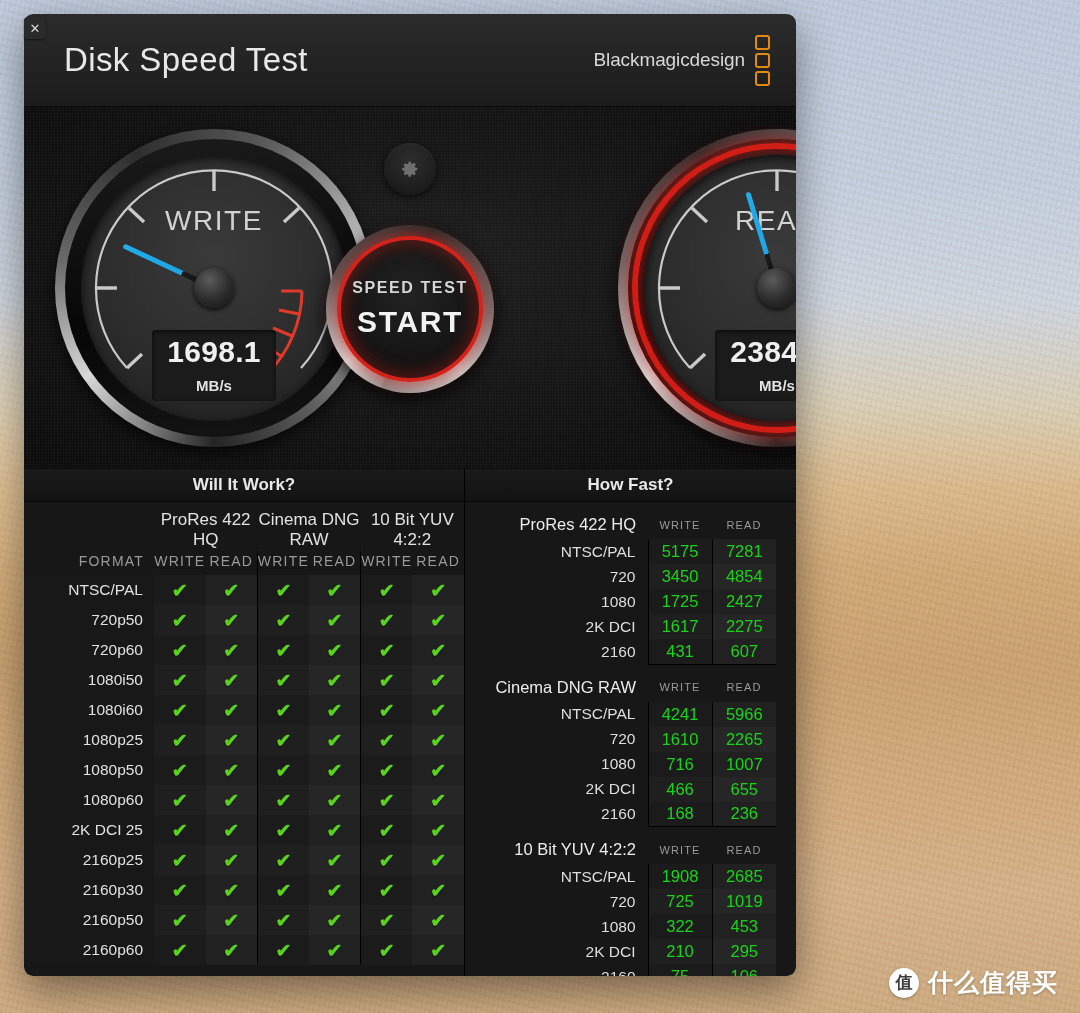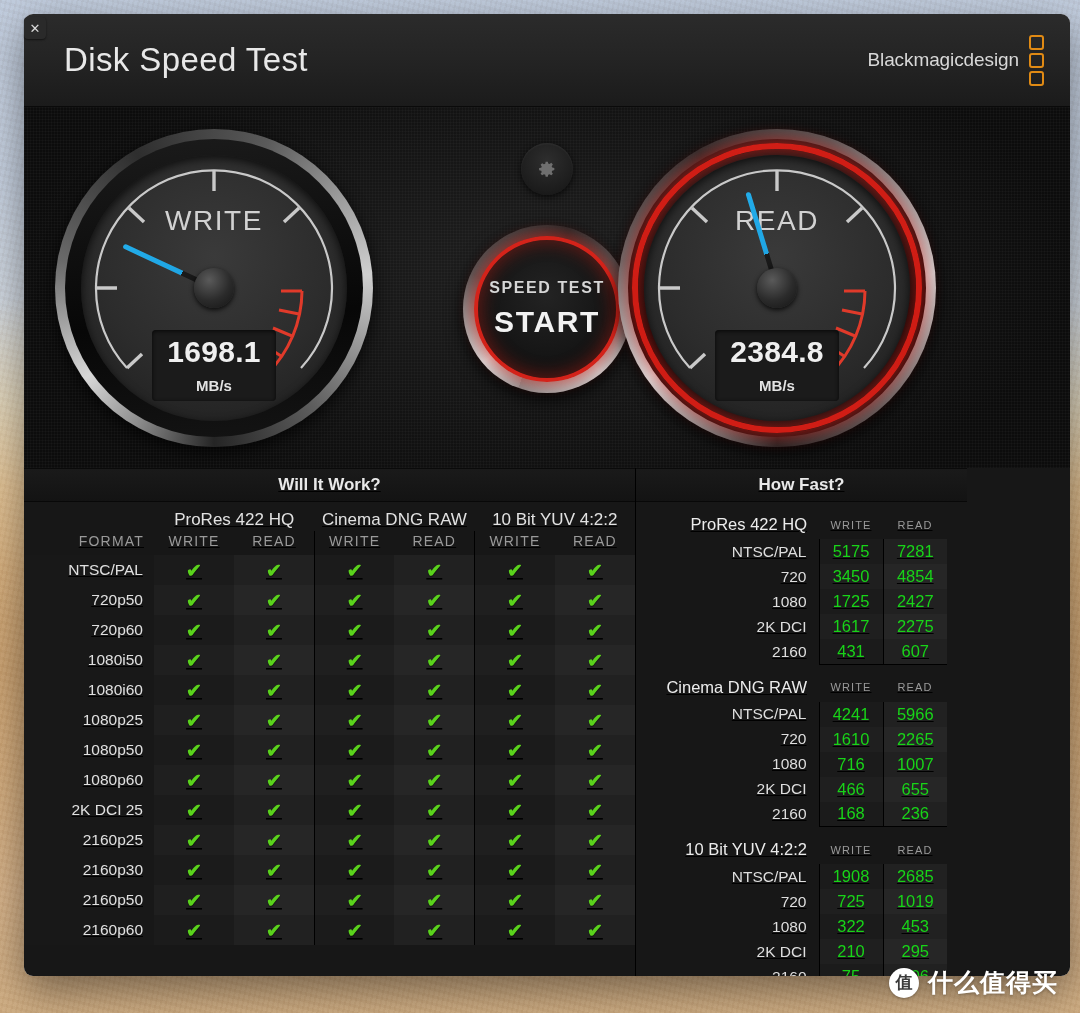--- a/index.html
+++ b/index.html
@@ -32,21 +32,21 @@
   #closeBtn{
     position:absolute; left:24px; top:17px; width:22px; height:22px;
     background:#2a2a2a; border-radius:4px;
     display:flex; align-items:center; justify-content:center;
     color:#d9d9d9; font-size:13px; line-height:1; z-index:40;
     box-shadow:0 1px 2px rgba(0,0,0,.5);
   }
 
   
   #win{
-    position:absolute; left:24px; top:14px; width:1046px; height:962px;
+    position:absolute; left:24px; top:14px; width:772px; height:962px;
     border-radius:9px; overflow:hidden;
     box-shadow:0 14px 40px rgba(0,0,0,.45);
     background:#e5e5e5;
   }
 
   
   #titlebar{
     height:92px; width:100%;
     background:linear-gradient(180deg,#2b2b2b 0%,#232323 55%,#1b1b1b 100%);
     display:flex; align-items:center; justify-content:space-between;
@@ -152,21 +152,21 @@
     width:146px; height:146px; border-radius:50%;
     background:radial-gradient(circle at 50% 40%,#232323,#121212 70%,#0a0a0a);
     border:4px solid rgba(222,36,26,.95);
     box-shadow:0 0 14px 3px rgba(222,36,26,.55), inset 0 0 16px 4px rgba(222,36,26,.35);
     display:flex; flex-direction:column; align-items:center; justify-content:center;
   }
   #startBtn .l1{ font-size:16px; font-weight:bold; color:#d6d6d6; letter-spacing:1.6px; }
   #startBtn .l2{ font-size:30px; font-weight:bold; color:#f2f2f2; letter-spacing:1.6px; margin-top:8px;}
 
   
-  #panels{ display:flex; width:100%; height:508px; background:#171717;text-decoration:underline;}
+  #panels{ display:flex; width:100%; height:508px; background:#171717;}
   .panel{ position:relative; }
   .panel.left { width:612px; border-right:1px solid #000; }
   .panel.right{ width:331px; }
   .panelhdr{
     height:34px; display:flex; align-items:center; justify-content:center;
     background:linear-gradient(180deg,#1a1a1a,#131313);
     color:#e9e9e9; font-size:17px; font-weight:bold;
     border-bottom:1px solid #080808; border-top:1px solid #0a0a0a;
   }
 

